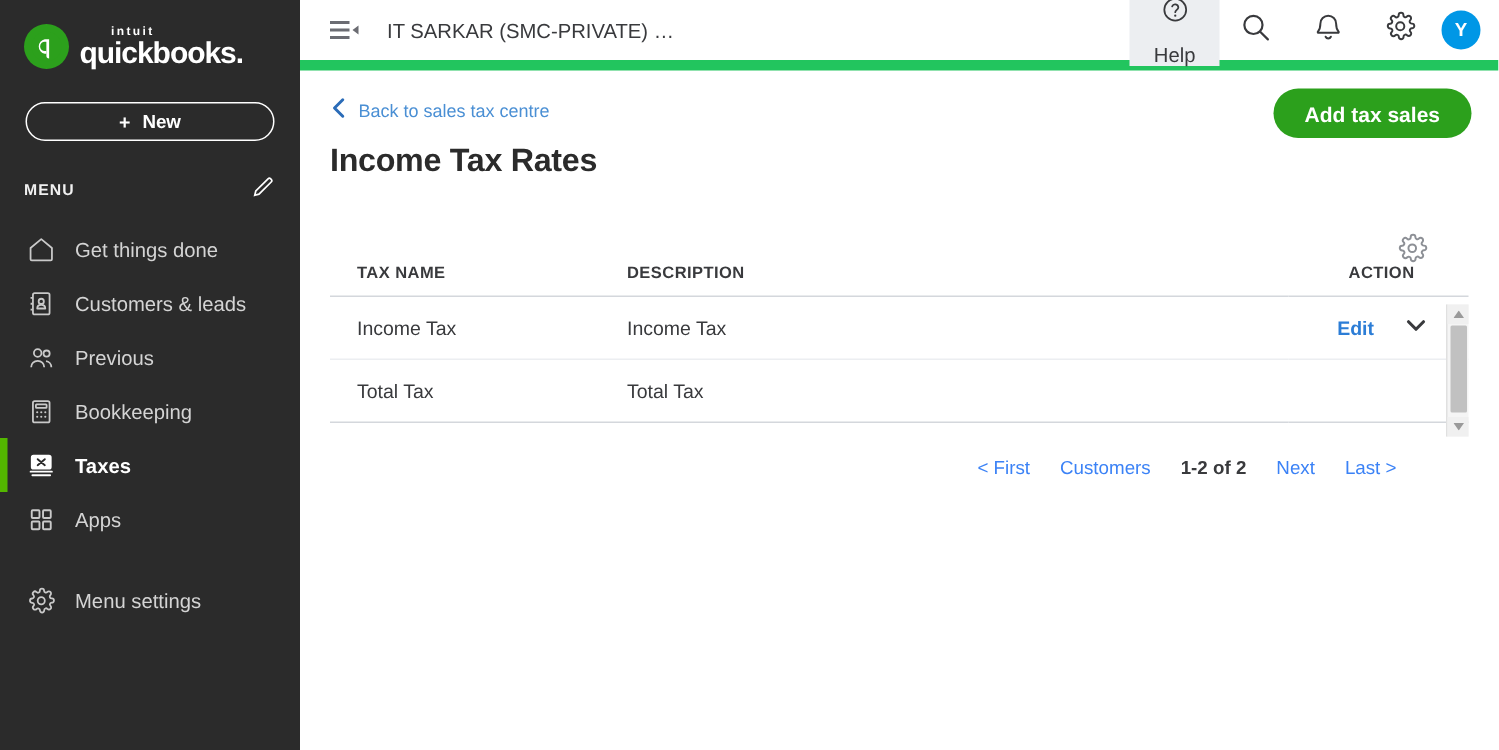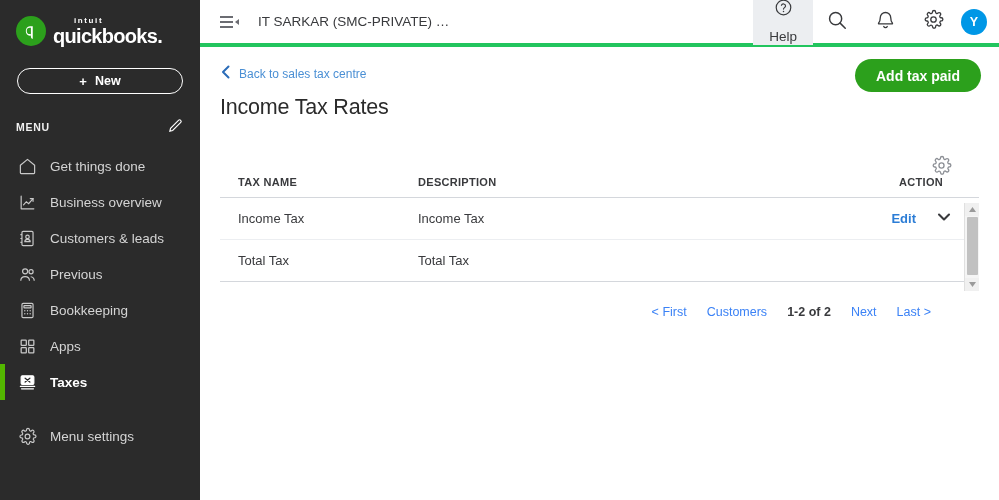--- a/index.html
+++ b/index.html
@@ -85,21 +85,21 @@
 
   
   .main {
     flex: 1 1 auto; height: 500px;
     background: #ffffff;
     position: relative;
   }
   .topbar {
     height: 47px;
     display: flex; align-items: center;
-    border-bottom: 4px solid #22c55e;
+    border-bottom: 7px solid #22c55e;
     background: #ffffff;
   }
   .hamburger {
     margin-left: 16px; width: 28px; height: 28px;
     display: flex; align-items: center; justify-content: center;
     cursor: pointer;
   }
   .company-name {
     margin-left: 14px;
     font-size: 13.5px;
@@ -133,21 +133,21 @@
   }
 
   .content { padding: 18px 20px 0 20px; position: relative; }
   .back-link {
     display: flex; align-items: center; gap: 7px;
     color: #4a8fd4; font-size: 12px;
     cursor: pointer; width: fit-content;
   }
   .page-title {
     margin-top: 13px;
-    font-size: 21.5px; font-weight: normal;
+    font-size: 21.5px; font-weight: bold;
     color: #2b2b2b; letter-spacing: -0.2px;
   }
   .add-btn {
     position: absolute; right: 18px; top: 12px;
     background: #2CA01C; color: #ffffff;
     border: none; border-radius: 20px;
     height: 33px; padding: 0 21px;
     font-size: 14px; font-weight: bold;
     font-family: "Liberation Sans", sans-serif;
     cursor: pointer;
@@ -250,30 +250,20 @@
 
       <div class="nav-item">
         <span class="ico">
           <svg width="19" height="19" viewBox="0 0 24 24" fill="none" stroke="#c9c9c9" stroke-width="1.5" stroke-linejoin="round">
             <path d="M3 10.5L12 3l9 7.5V20a1 1 0 0 1-1 1H4a1 1 0 0 1-1-1z"></path>
           </svg>
         </span>
         <span>Get things done</span>
       </div>
 
-      <div class="nav-item">
-        <span class="ico">
-          <svg width="19" height="19" viewBox="0 0 24 24" fill="none" stroke="#c9c9c9" stroke-width="1.5" stroke-linecap="round">
-            <path d="M4 4v16h16" stroke-linejoin="round"></path>
-            <path d="M7 15l3.5-4 3 2.5L19 7"></path>
-            <path d="M19 7h-3.5M19 7v3.5"></path>
-          </svg>
-        </span>
-        <span>Business overview</span>
-      </div>
 
 
       <div class="nav-item">
         <span class="ico">
           <svg width="19" height="19" viewBox="0 0 24 24" fill="none" stroke="#c9c9c9" stroke-width="1.5" stroke-linejoin="round">
             <rect x="5" y="3" width="14" height="18" rx="1.5"></rect>
             <path d="M5 7H3M5 12H3M5 17H3"></path>
             <circle cx="12" cy="10" r="2.2"></circle>
             <path d="M8.6 16c0-1.9 1.5-3 3.4-3s3.4 1.1 3.4 3z"></path>
           </svg>
@@ -302,41 +292,41 @@
             <circle cx="12" cy="12.4" r="0.9" fill="#c9c9c9" stroke="none"></circle>
             <circle cx="15.4" cy="12.4" r="0.9" fill="#c9c9c9" stroke="none"></circle>
             <circle cx="8.6" cy="16.2" r="0.9" fill="#c9c9c9" stroke="none"></circle>
             <circle cx="12" cy="16.2" r="0.9" fill="#c9c9c9" stroke="none"></circle>
             <circle cx="15.4" cy="16.2" r="0.9" fill="#c9c9c9" stroke="none"></circle>
           </svg>
         </span>
         <span>Bookkeeping</span>
       </div>
 
+      <div class="nav-item active">
+        <span class="ico">
+          <svg width="19" height="19" viewBox="0 0 24 24" fill="none" stroke="#ffffff" stroke-width="1.5" stroke-linejoin="round">
+            <rect x="4" y="3.5" width="16" height="11" rx="1.5" fill="#ffffff" stroke="#ffffff"></rect>
+            <path d="M9 6.5l6 5M15 6.5l-6 5" stroke="#2b2b2b" stroke-width="1.6" stroke-linecap="round"></path>
+            <path d="M3 17h18M4.5 20h15" stroke-linecap="round"></path>
+          </svg>
+        </span>
+        <span>Taxes</span>
+      </div>
+
       <div class="nav-item">
         <span class="ico">
           <svg width="19" height="19" viewBox="0 0 24 24" fill="none" stroke="#c9c9c9" stroke-width="1.6">
             <rect x="4" y="4" width="6.5" height="6.5" rx="0.8"></rect>
             <rect x="13.5" y="4" width="6.5" height="6.5" rx="0.8"></rect>
             <rect x="4" y="13.5" width="6.5" height="6.5" rx="0.8"></rect>
             <rect x="13.5" y="13.5" width="6.5" height="6.5" rx="0.8"></rect>
           </svg>
         </span>
         <span>Apps</span>
-      </div>
-
-      <div class="nav-item active">
-        <span class="ico">
-          <svg width="19" height="19" viewBox="0 0 24 24" fill="none" stroke="#ffffff" stroke-width="1.5" stroke-linejoin="round">
-            <rect x="4" y="3.5" width="16" height="11" rx="1.5" fill="#ffffff" stroke="#ffffff"></rect>
-            <path d="M9 6.5l6 5M15 6.5l-6 5" stroke="#2b2b2b" stroke-width="1.6" stroke-linecap="round"></path>
-            <path d="M3 17h18M4.5 20h15" stroke-linecap="round"></path>
-          </svg>
-        </span>
-        <span>Taxes</span>
       </div>
 
       <div class="nav-gap"></div>
 
       <div class="nav-item">
         <span class="ico">
           <svg width="19" height="19" viewBox="0 0 24 24" fill="none" stroke="#c9c9c9" stroke-width="1.5" stroke-linejoin="round">
             <circle cx="12" cy="12" r="3"></circle>
             <path d="M19.4 14.5a1.5 1.5 0 0 0 .3 1.7l.1.1a1.8 1.8 0 1 1-2.6 2.6l-.1-.1a1.5 1.5 0 0 0-1.7-.3 1.5 1.5 0 0 0-.9 1.4v.2a1.8 1.8 0 1 1-3.6 0v-.1a1.5 1.5 0 0 0-1-1.4 1.5 1.5 0 0 0-1.7.3l-.1.1a1.8 1.8 0 1 1-2.6-2.6l.1-.1a1.5 1.5 0 0 0 .3-1.7 1.5 1.5 0 0 0-1.4-.9h-.2a1.8 1.8 0 1 1 0-3.6h.1a1.5 1.5 0 0 0 1.4-1 1.5 1.5 0 0 0-.3-1.7l-.1-.1a1.8 1.8 0 1 1 2.6-2.6l.1.1a1.5 1.5 0 0 0 1.7.3h.1a1.5 1.5 0 0 0 .9-1.4v-.2a1.8 1.8 0 1 1 3.6 0v.1a1.5 1.5 0 0 0 .9 1.4 1.5 1.5 0 0 0 1.7-.3l.1-.1a1.8 1.8 0 1 1 2.6 2.6l-.1.1a1.5 1.5 0 0 0-.3 1.7v.1a1.5 1.5 0 0 0 1.4.9h.2a1.8 1.8 0 1 1 0 3.6h-.1a1.5 1.5 0 0 0-1.4.9z"></path>
           </svg>
@@ -411,21 +401,21 @@
         <span>
           <svg width="12" height="14" viewBox="0 0 12 14" fill="none" stroke="#2b6cb8" stroke-width="2" stroke-linecap="round" stroke-linejoin="round">
             <path d="M8.5 1.5L3 7l5.5 5.5"></path>
           </svg>
         </span>
         <span>Back to sales tax centre</span>
       </div>
 
       <h1 class="page-title">Income Tax Rates</h1>
 
-      <button class="add-btn">Add tax paid</button>
+      <button class="add-btn">Add tax sales</button>
 
       <div class="table-wrap">
 
         <span class="table-gear">
           <svg width="21" height="21" viewBox="0 0 24 24" fill="none" stroke="#8d9096" stroke-width="1.5" stroke-linejoin="round">
             <circle cx="12" cy="12" r="2.9"></circle>
             <path d="M19.4 14.5a1.5 1.5 0 0 0 .3 1.7l.1.1a1.8 1.8 0 1 1-2.6 2.6l-.1-.1a1.5 1.5 0 0 0-1.7-.3 1.5 1.5 0 0 0-.9 1.4v.2a1.8 1.8 0 1 1-3.6 0v-.1a1.5 1.5 0 0 0-1-1.4 1.5 1.5 0 0 0-1.7.3l-.1.1a1.8 1.8 0 1 1-2.6-2.6l.1-.1a1.5 1.5 0 0 0 .3-1.7 1.5 1.5 0 0 0-1.4-.9h-.2a1.8 1.8 0 1 1 0-3.6h.1a1.5 1.5 0 0 0 1.4-1 1.5 1.5 0 0 0-.3-1.7l-.1-.1a1.8 1.8 0 1 1 2.6-2.6l.1.1a1.5 1.5 0 0 0 1.7.3h.1a1.5 1.5 0 0 0 .9-1.4v-.2a1.8 1.8 0 1 1 3.6 0v.1a1.5 1.5 0 0 0 .9 1.4 1.5 1.5 0 0 0 1.7-.3l.1-.1a1.8 1.8 0 1 1 2.6 2.6l-.1.1a1.5 1.5 0 0 0-.3 1.7v.1a1.5 1.5 0 0 0 1.4.9h.2a1.8 1.8 0 1 1 0 3.6h-.1a1.5 1.5 0 0 0-1.4.9z"></path>
           </svg>
         </span>
 

